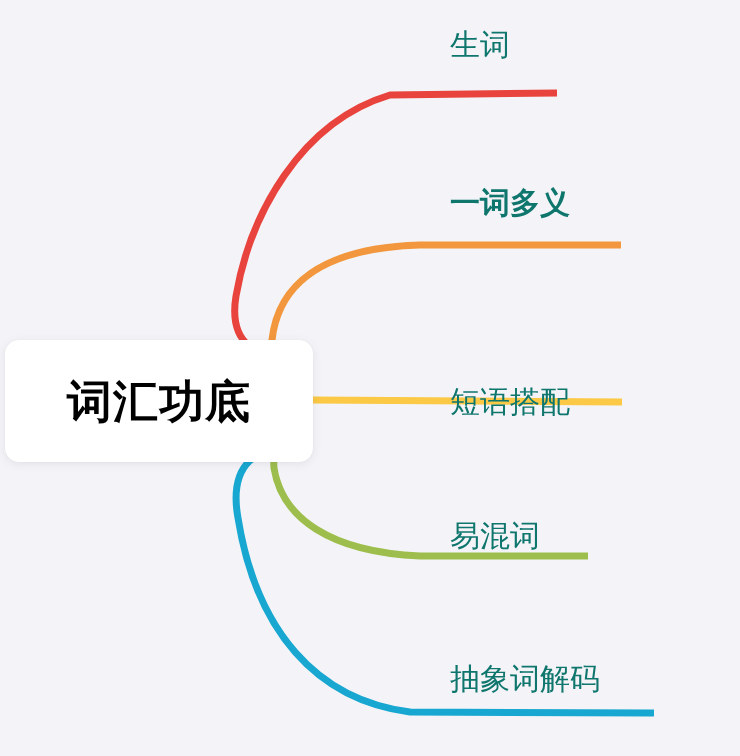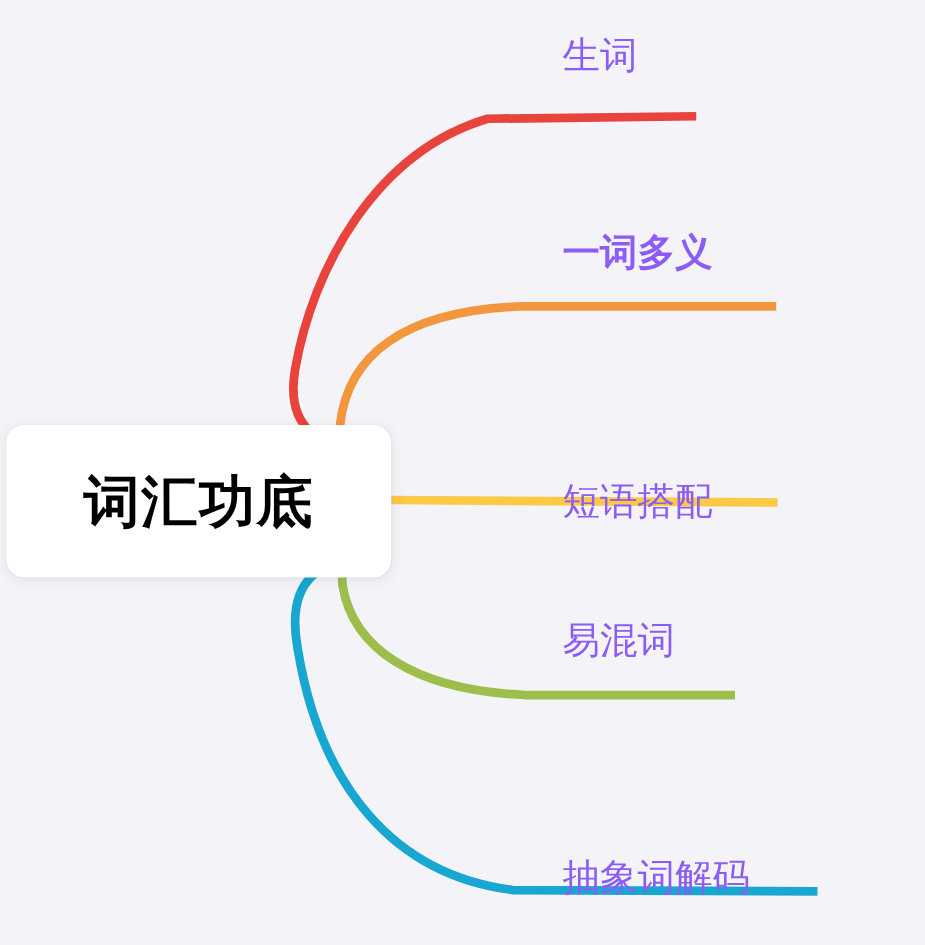--- a/index.html
+++ b/index.html
@@ -46,21 +46,21 @@
     font-weight: bold;
     color: #000000;
     letter-spacing: 1px;
     line-height: 1;
     white-space: nowrap;
   }
   .branch-label {
     position: absolute;
     font-size: 30px;
     font-weight: normal;
-    color: #8b5cf6;
+    color: #0f766e;
     white-space: nowrap;
     line-height: 1;
     z-index: 4;
   }
 </style>
 </head>
 <body style="background: rgb(244, 244, 248);">
 
 <div id="mindmap-root" style="background: rgb(244, 244, 248);">
 
@@ -73,17 +73,17 @@
     </svg>
 
   <div id="central-node" style="left: 5px; top: 340px; width: 308px; height: 122px; background: rgb(255, 255, 255);">
     <span id="central-node-label" style="color: rgb(0, 0, 0);">词汇功底</span>
   </div>
 
   <div id="labels-layer">
       <div class="branch-label" style="left: 450px; top: 30px;">生词</div>
       <div class="branch-label" style="left: 450px; top: 188px; font-weight: bold;">一词多义</div>
       <div class="branch-label" style="left: 450px; top: 341px; margin-top: 46px;">短语搭配</div>
-      <div class="branch-label" style="left: 450px; top: 498px;">易混词</div>
-      <div class="branch-label" style="left: 450px; top: 688px;">抽象词解码</div>
+      <div class="branch-label" style="left: 450px; top: 521px;">易混词</div>
+      <div class="branch-label" style="left: 450px; top: 664px;">抽象词解码</div>
     </div>
 
 </div>
 
 </body></html>

